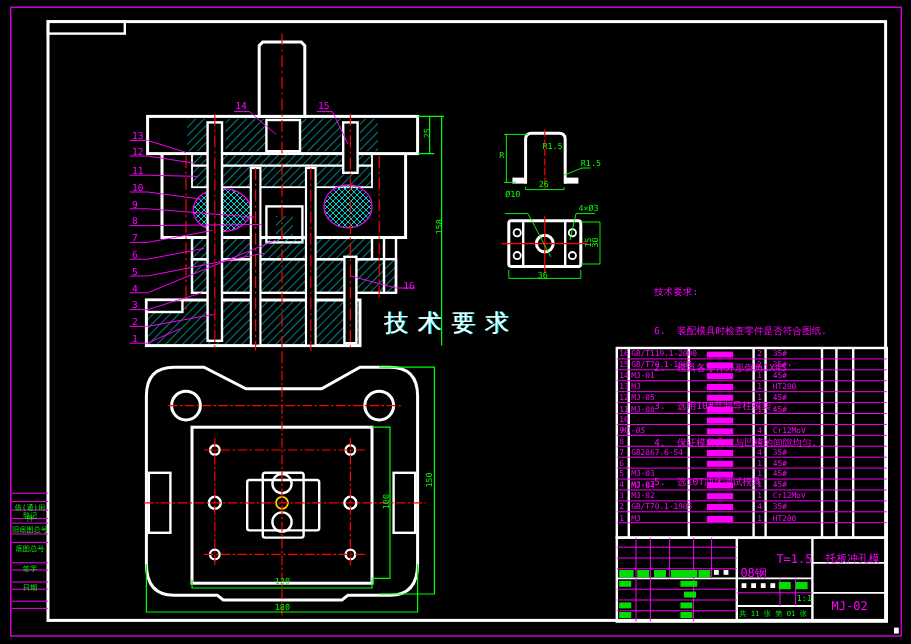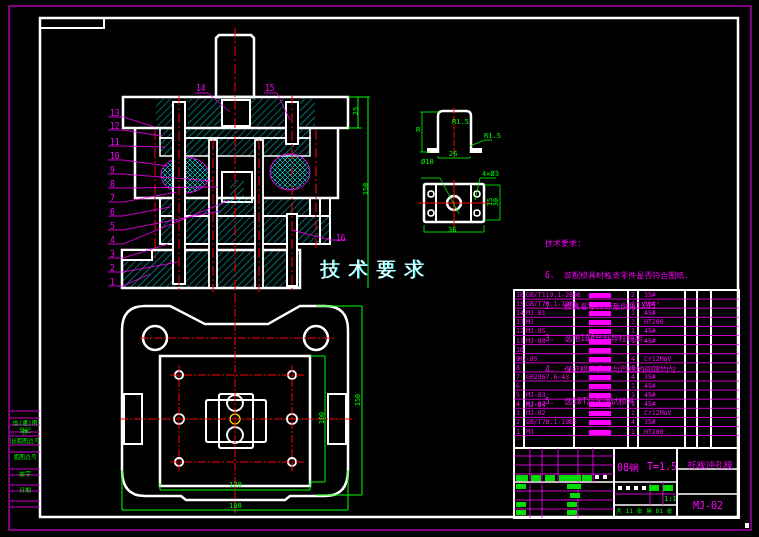--- a/index.html
+++ b/index.html
@@ -378,21 +378,21 @@
     </div>
     <div class="bom-row" style="top: 73.8px; width: 225px;">
       <span style="left: 2px;">8</span>
       <span style="left: 12px;"></span>
       <span style="left: 117px;">1</span>
       <span style="left: 130px;"></span>
       <span style="left: 75px; top: 2px; width: 22px; height: 5px; background: rgb(255, 0, 255);"></span>
     </div>
     <div class="bom-row" style="top: 82.9px; width: 225px;">
       <span style="left: 2px;">7</span>
-      <span style="left: 12px;">GB2867.6-43</span>
+      <span style="left: 12px;">GB2867.6-54</span>
       <span style="left: 117px;">4</span>
       <span style="left: 130px;">35#</span>
       <span style="left: 75px; top: 2px; width: 22px; height: 5px; background: rgb(255, 0, 255);"></span>
     </div>
     <div class="bom-row" style="top: 92px; width: 225px;">
       <span style="left: 2px;">6</span>
       <span style="left: 12px; margin-top: 19px;">MJ-04</span>
       <span style="left: 117px;">1</span>
       <span style="left: 130px;">45#</span>
       <span style="left: 75px; top: 2px; width: 22px; height: 5px; background: rgb(255, 0, 255);"></span>
@@ -427,21 +427,21 @@
     </div>
     <div class="bom-row" style="top: 137.5px; width: 225px;">
       <span style="left: 2px;">1</span>
       <span style="left: 12px;">MJ</span>
       <span style="left: 117px;">1</span>
       <span style="left: 130px;">HT200</span>
       <span style="left: 75px; top: 2px; width: 22px; height: 5px; background: rgb(255, 0, 255);"></span>
     </div>
   </div>
 
-<div class="tb-text" style="left:617px;top:461px">08钢</div>
+<div class="tb-text" style="left:617px;top:471px">08钢</div>
 <div class="tb-text" style="left:647px;top:461px">T=1.5</div>
 <div class="tb-text" style="left:688px;top:459px;font-size:9px">托板冲孔模</div>
 <div class="tb-text" style="left:693px;top:500px">MJ-02</div>
 <div class="tb-text" style="left:664px;top:495px;font-size:7px;color:#00ff00">1:1</div>
 <div class="tb-text" style="left:616px;top:507px;font-size:6px;color:#00ff00">共 11 张</div>
 <div class="tb-text" style="left:646px;top:507px;font-size:6px;color:#00ff00">第 01 张</div>
 
 <div class="side-label" style="top:419px">借(通)用件</div>
 <div class="side-label" style="top:426px">登记</div>
 <div class="side-label" style="top:437px">旧底图总号</div>

